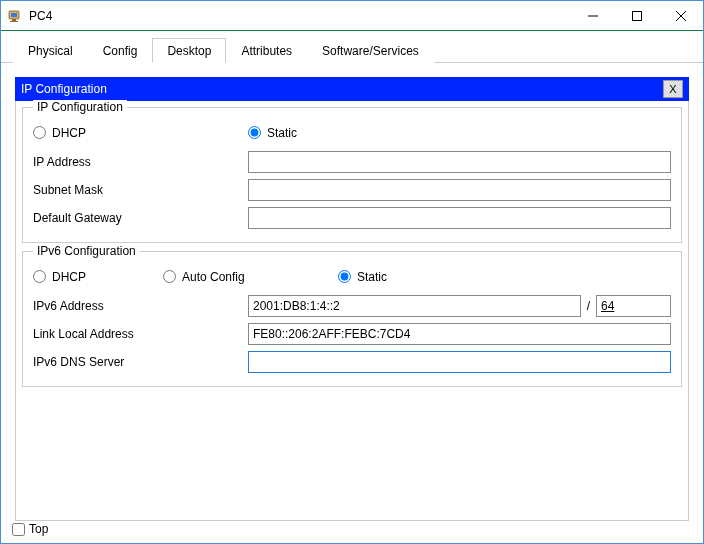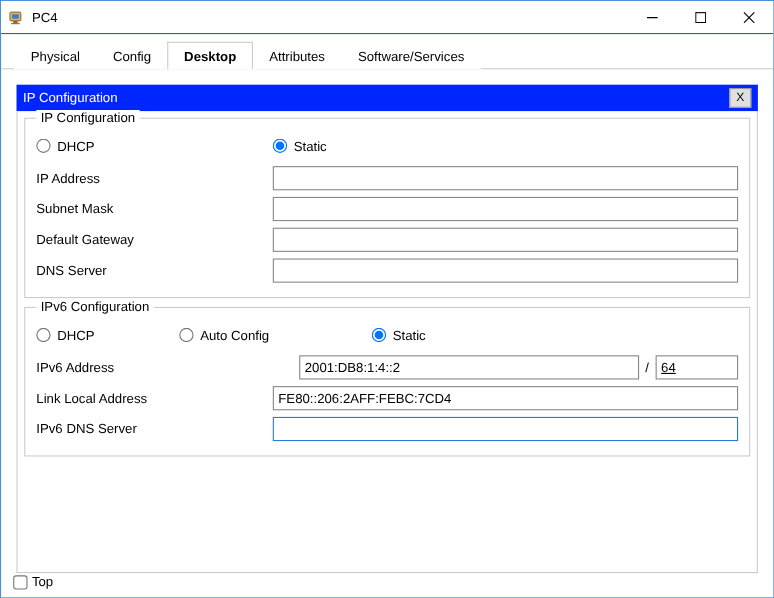--- a/index.html
+++ b/index.html
@@ -8,21 +8,21 @@
 .titlebar { height: 30px; display: flex; align-items: center; padding: 0 0 0 6px; background: #fff; border-bottom: 1px solid #15803d; }
 .titlebar .icon { width: 16px; height: 16px; margin-right: 6px; }
 .titlebar .icon svg { display: block; }
 .titlebar .title { flex: 1; font-size: 12px; color: #000; }
 .win-controls { display: flex; height: 100%; }
 .win-btn { width: 44px; height: 100%; display: flex; align-items: center; justify-content: center; background: transparent; border: none; font-size: 12px; }
 .win-btn svg { display: block; }
 
 .tabs { display: flex; padding: 6px 12px 0 12px; border-bottom: 1px solid #ccc; gap: 0; }
 .tab { padding: 5px 14px 4px 14px; font-size: 12px; border: 1px solid transparent; border-bottom: none; position: relative; top: 1px; background: #fff; cursor: default; }
-.tab.active { border-color: #ccc; border-bottom: 1px solid #fff; font-weight: bold; }
+.tab.active { border-color: #ccc; border-bottom: 1px solid #fff; }
 
 .content { padding: 14px; }
 .panel-header { background: #0026ff; color: #fff; padding: 3px 6px; font-size: 12px; display: flex; align-items: center; }
 .panel-header .ph-title { flex: 1; }
 .panel-header .ph-close { width: 20px; height: 18px; background: #e0e0e0; border: 1px solid #999; color: #000; display: flex; align-items: center; justify-content: center; font-size: 11px; }
 
 .panel-body { border: 1px solid #ccc; border-top: none; padding: 4px 6px 10px 6px; min-height: 420px; }
 
 .fieldset { border: 1px solid #ccc; margin-top: 2px; margin-bottom: 8px; padding: 6px 10px 10px 10px; position: relative; }
 .fieldset .legend { position: relative; top: -14px; background: #fff; padding: 0 4px; display: inline-block; margin-bottom: -6px; }
@@ -34,21 +34,21 @@
 
 .radio { display: inline-flex; align-items: flex-start; margin-right: 30px; }
 .radio input { margin-right: 6px; width: 13px; height: 13px; }
 .radio-group { display: flex; }
 .radio-group .radio-cell-1 { width: 130px; }
 .radio-group .radio-cell-2 { width: 175px; }
 
 input[type="text"] { width: 100%; height: 22px; border: 1px solid #888; padding: 1px 4px; font-family: inherit; font-size: 12px; background: #fff; }
 
 .ipv6-addr-row { display: flex; align-items: center; gap: 6px; }
-.ipv6-addr-row .addr { flex: 1; margin-left: 24px; }
+.ipv6-addr-row .addr { flex: 1; }
 .ipv6-addr-row .slash { }
 .ipv6-addr-row .prefix { width: 75px; text-decoration: underline; }
 
 .highlight { border: 3px solid #3fc63f; position: absolute; pointer-events: none; }
 .hl-gateway {  }
 
 .focus-input { border: 1px solid #2a7bd6 !important; }
 
 .footer { position: absolute; left: 12px; bottom: 8px; display: flex; align-items: flex-end; }
 .footer input { margin-right: 4px; }
@@ -125,24 +125,20 @@
           <div class="field"><input type="text" value="" style=""></div>
         </div>
         <div class="row">
           <div class="label">Subnet Mask</div>
           <div class="field"><input type="text" value="" style=""></div>
         </div>
         <div class="row">
           <div class="label">Default Gateway</div>
           <div class="field"><input type="text" value="" style=""></div>
         </div>
-        <div class="row">
-          <div class="label">DNS Server</div>
-          <div class="field"><input type="text" value="" style=""></div>
-        </div>
       </div>
     </div>
 
     <div class="fieldset">
       <span class="legend">IPv6 Configuration</span>
       <div class="fs-body">
         <div class="row">
           <div class="radio-group">
             <div class="radio-cell-1">
               <label class="radio">

